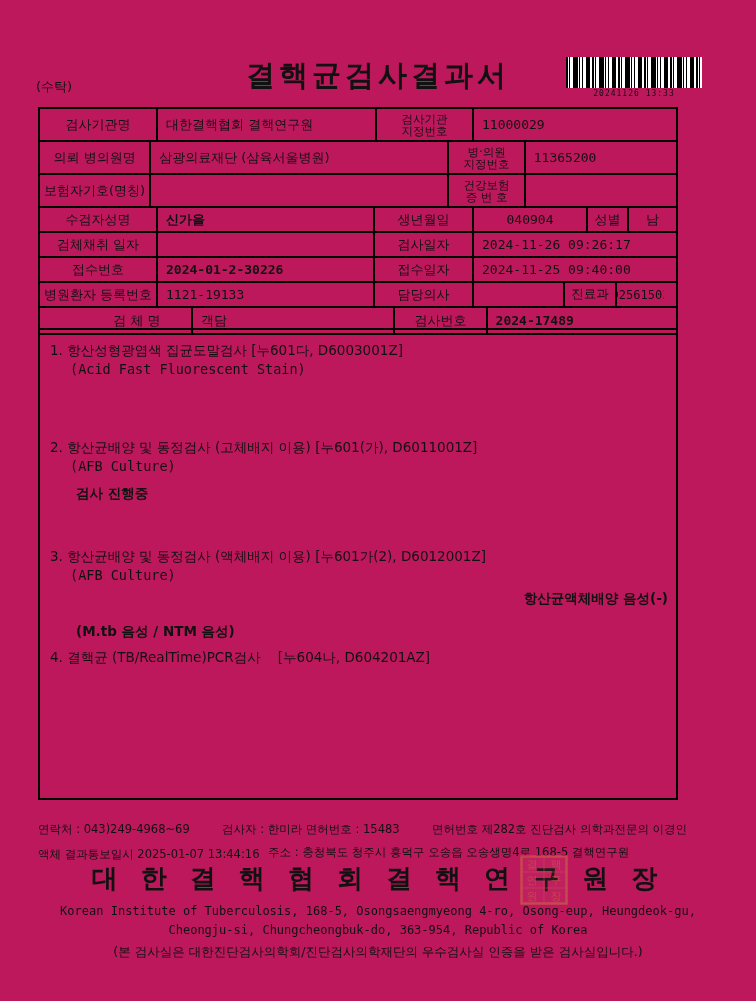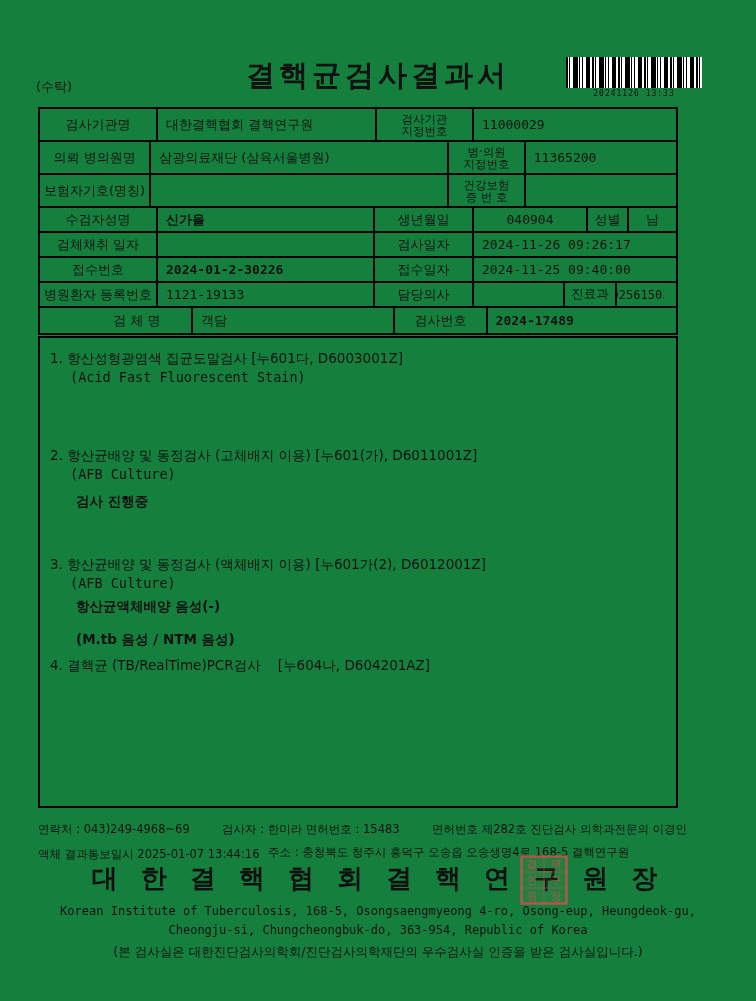--- a/index.html
+++ b/index.html
@@ -1,18 +1,18 @@
 <!DOCTYPE html>
 <html><head>
 <meta charset="utf-8">
 <style>
   * { margin:0; padding:0; box-sizing:border-box; }
   html,body { width:756px; height:1001px; background:#ffffff; }
   body { font-family:"DejaVu Sans", sans-serif; color:#111; position:relative; }
-  .page { position:absolute; inset:0; background:#15803d; }
+  .page { position:absolute; inset:0; background:#be185d; }
   .mono { font-family:"DejaVu Sans Mono", monospace; }
   .pre { white-space:pre; }
   .preline { white-space:pre-line; }
 
   
   .consign { position:absolute; left:36px; top:78px; font-size:13px; }
   .doc-title { position:absolute; left:0; top:56px; width:100%; text-align:center;
                font-size:29px; font-weight:bold; letter-spacing:4px; }
   .barcode-wrap { position:absolute; left:566px; top:57px; width:136px; }
   .barcode { height:31px; width:136px;
@@ -39,21 +39,21 @@
 
   
   .w-label { width:118px; }
   .w-v1 { width:219px; } .w-s1 { width:97px; } .w-r1 { width:202px; }
   .w-v2 { width:316px; } .w-s2 { width:81px; } .w-r2 { width:159px; }
   .w-v3 { width:217px; } .w-s3 { width:99px; } .w-r3 { width:202px; }
   .w-bd { width:114px; } .w-sex { width:41px; } .w-sexv { width:47px; justify-content:center; padding-left:0; }
   .w-doc { width:91px; } .w-dept { width:52px; font-size:12.5px; } .w-deptv { width:47px; font-size:12px; }
 
   
-  .results { position:absolute; left:38px; top:336px; width:640px; height:472px;
+  .results { position:absolute; left:38px; top:328px; width:640px; height:472px;
              border:2px solid #000; font-size:13.5px; }
   .ritem { position:absolute; left:10px; right:8px; line-height:19px; }
   .ritem .sub { padding-left:20px; }
   .rresult { font-weight:bold; padding-left:26px; }
 
   
   .f-line { position:absolute; font-size:11.5px; }
   .org-title { position:absolute; left:0; top:861px; width:100%; text-align:center;
                font-size:26px; font-weight:bold; letter-spacing:7px; }
   .stamp { position:absolute; left:520px; top:855px; width:48px; height:50px; opacity:.85; }
@@ -149,21 +149,21 @@
 
     <div class="ritem" style="top:108px;">
       <div class="pre">2. 항산균배양 및 동정검사 (고체배지 이용) [누601(가), D6011001Z]</div>
       <div class="sub mono">(AFB Culture)</div>
       <div class="rresult" style="margin-top:8px;">검사 진행중</div>
     </div>
 
     <div class="ritem" style="top:217px;">
       <div class="pre">3. 항산균배양 및 동정검사 (액체배지 이용) [누601가(2), D6012001Z]</div>
       <div class="sub mono">(AFB Culture)</div>
-      <div class="rresult" style="margin-top:4px;">항산균액체배양 음성(-)</div>
+      <div class="rresult" style="margin-top:4px;text-align:right;">항산균액체배양 음성(-)</div>
       <div class="rresult" style="margin-top:14px;">(M.tb 음성 / NTM 음성)</div>
     </div>
 
     <div class="ritem" style="top:318px;">
       <div class="pre">4. 결핵균 (TB/RealTime)PCR검사    [누604나, D604201AZ]</div>
     </div>
 
   </div>
 
   <div class="f-line" style="left:38px; top:822px;">연락처 : 043)249-4968~69</div>

